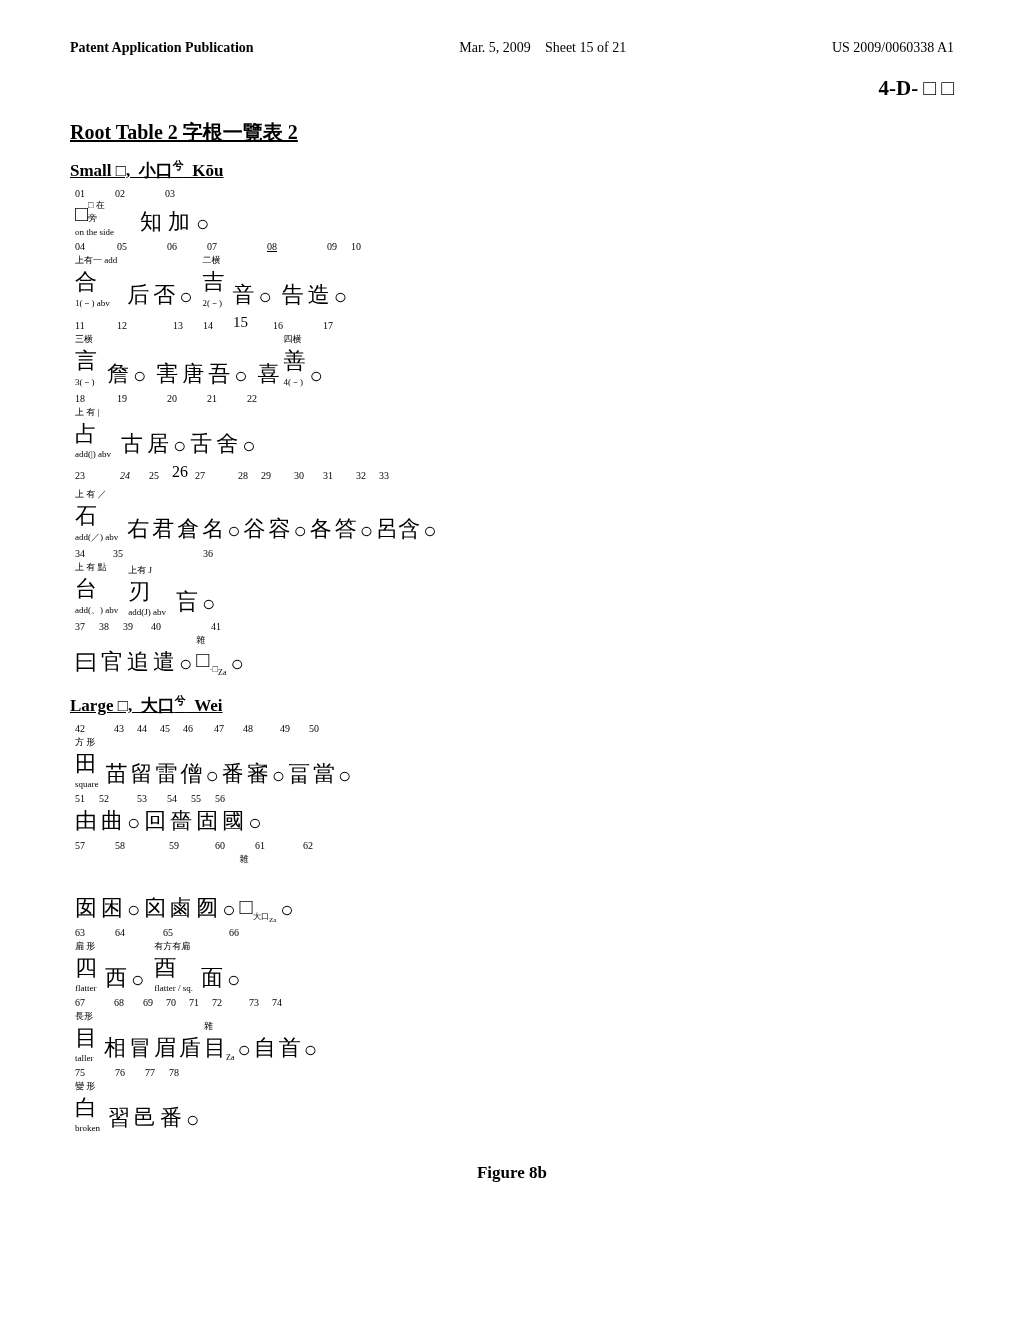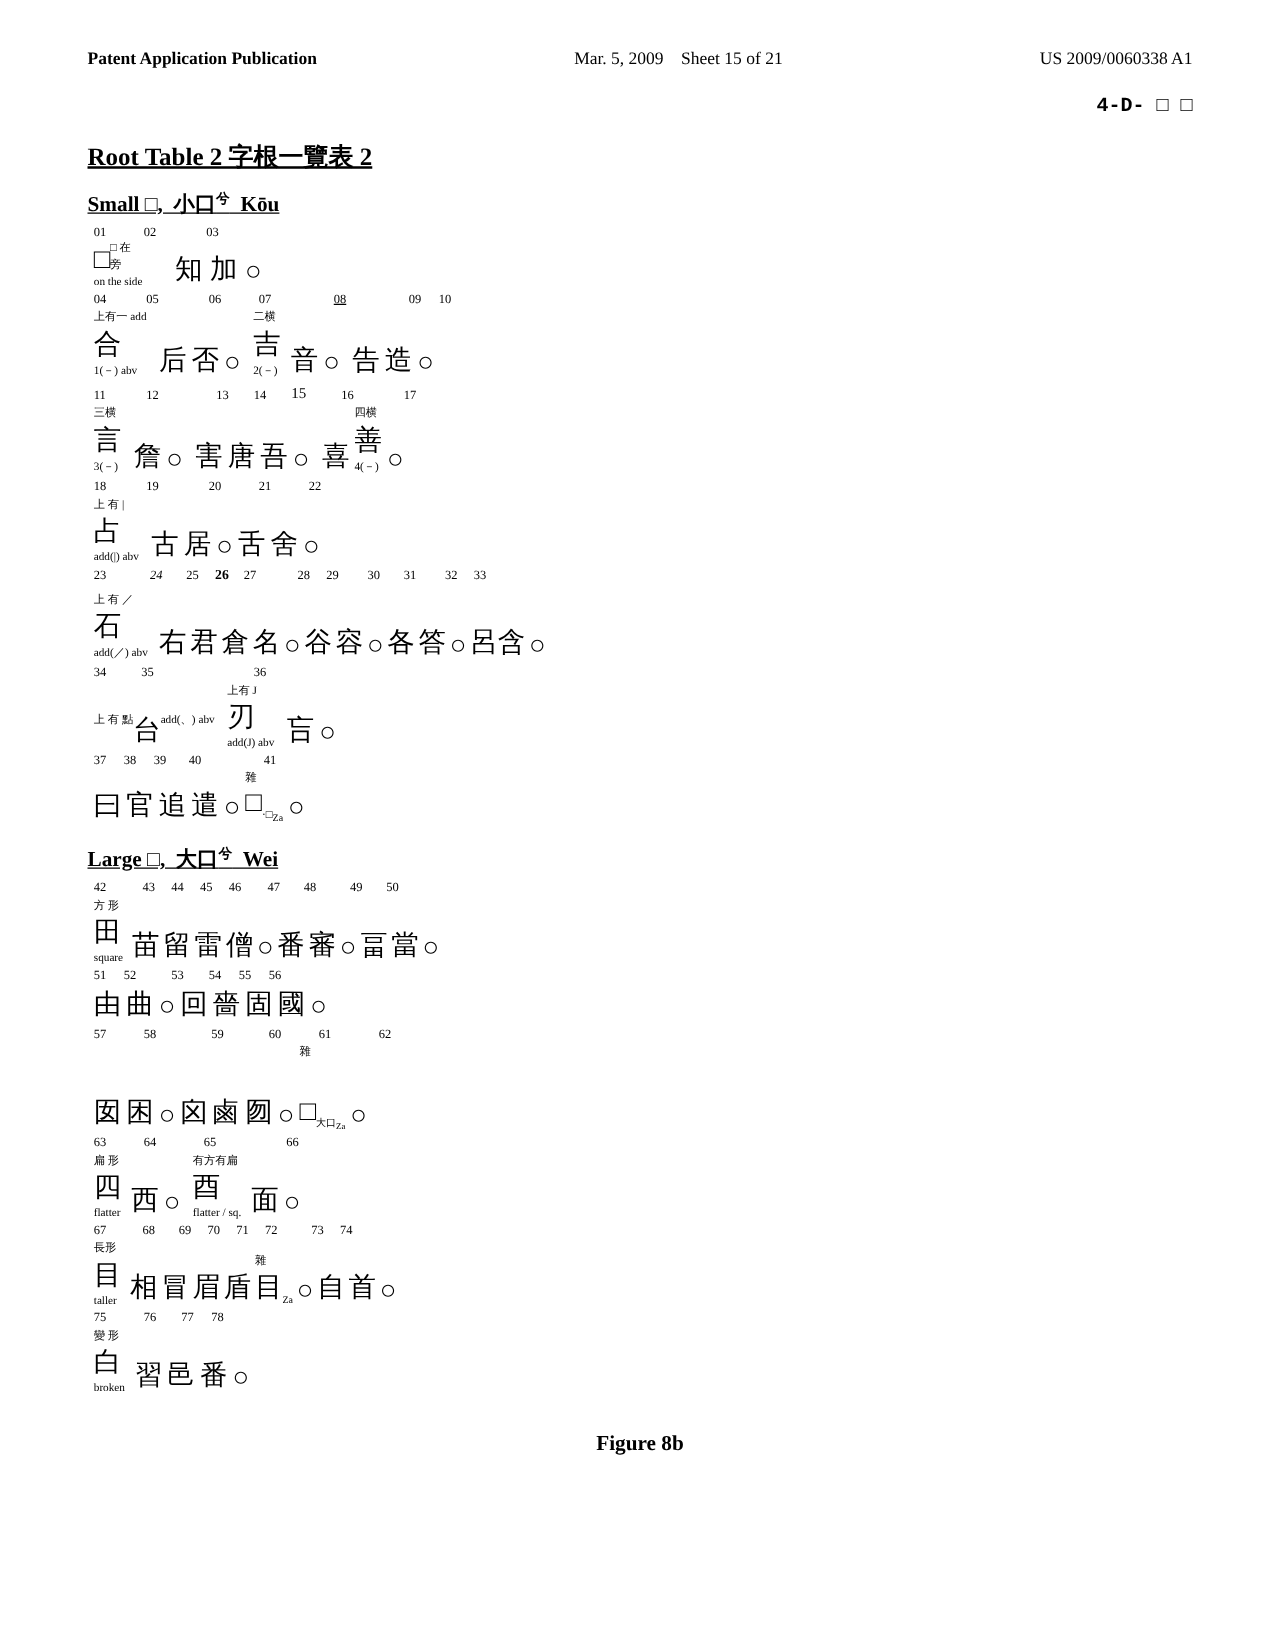--- a/index.html
+++ b/index.html
@@ -25,23 +25,22 @@
       margin-bottom: 10px;
       font-size: 14px;
     }
     .header-left { font-weight: bold; font-size: 14px; }
     .header-center { font-size: 14px; }
     .header-right { font-size: 14px; }
 
     .corner-symbol {
       text-align: right;
       margin: 20px 0 10px 0;
-      font-size: 16px;
+      font-size: 21px;
       font-weight: bold;
-      font-family: Liberation Mono, monospace;
     }
 
     .section-title {
       font-size: 20px;
       font-weight: bold;
       text-decoration: underline;
       margin: 18px 0 10px 0;
     }
 
     .sub-title {
@@ -168,21 +167,21 @@
         </div>
       </div>
     </div>
 
     <div class="row-pair">
       <div style="display:flex; align-items:flex-end; flex-wrap:wrap; margin-bottom:2px; gap:4px;">
         <span style="font-size:10px; min-width:28px;">11</span>
         <span style="font-size:10px; min-width:46px; margin-left:10px;">12</span>
         <span style="font-size:10px; min-width:26px; margin-left:6px;">13</span>
         <span style="font-size:10px; min-width:26px;">14</span>
-        <span style="font-size:12px; min-width:26px;">15</span>
+        <span style="font-size:15px; min-width:26px;">15</span>
         <span style="font-size:10px; min-width:46px; margin-left:10px;">16</span>
         <span style="font-size:10px; min-width:20px;">17</span>
       </div>
       <div style="display:flex; align-items:flex-end; flex-wrap:wrap; margin-bottom:4px; gap:4px;">
         <div style="display:inline-flex; flex-direction:column; margin-right:6px;">
           <span style="font-size:9px; white-space:nowrap;">三横</span>
           <span style="font-size:22px;">言</span>
           <span style="font-size:9px; white-space:nowrap;">3(－)</span>
         </div>
         <div style="display:inline-flex; align-items:flex-end; gap:4px; margin-right:6px;">
@@ -230,21 +229,21 @@
           <span style="font-size:22px;">○</span>
         </div>
       </div>
     </div>
 
     <div class="row-pair">
       <div style="display:flex; align-items:flex-end; flex-wrap:wrap; margin-bottom:2px; gap:3px;">
         <span style="font-size:10px; min-width:28px;">23</span>
         <span style="font-size:10px; min-width:26px; margin-left:14px;font-style:italic;">24</span>
         <span style="font-size:10px; min-width:20px;">25</span>
-        <span style="font-size:11px; min-width:20px;font-weight:bold;">26</span>
+        <span style="font-size:16px; min-width:20px;">26</span>
         <span style="font-size:10px; min-width:36px;">27</span>
         <span style="font-size:10px; min-width:20px; margin-left:4px;">28</span>
         <span style="font-size:10px; min-width:26px;">29</span>
         <span style="font-size:10px; min-width:26px; margin-left:4px;">30</span>
         <span style="font-size:10px; min-width:26px;">31</span>
         <span style="font-size:10px; min-width:20px; margin-left:4px;">32</span>
         <span style="font-size:10px; min-width:20px;">33</span>
       </div>
       <div style="display:flex; align-items:flex-end; flex-wrap:wrap; margin-bottom:4px; gap:3px;">
         <div style="display:inline-flex; flex-direction:column; margin-right:6px;">
@@ -270,21 +269,21 @@
       </div>
     </div>
 
     <div class="row-pair">
       <div style="display:flex; align-items:flex-end; flex-wrap:wrap; margin-bottom:2px; gap:4px;">
         <span style="font-size:10px; min-width:28px;">34</span>
         <span style="font-size:10px; min-width:56px; margin-left:6px;">35</span>
         <span style="font-size:10px; min-width:36px; margin-left:30px;">36</span>
       </div>
       <div style="display:flex; align-items:flex-end; flex-wrap:wrap; margin-bottom:4px; gap:4px;">
-        <div style="display:inline-flex; margin-right:6px;">
+        <div style="display:inline-flex; flex-direction:column; margin-right:6px;">
           <span style="font-size:9px; white-space:nowrap;">上 有 點</span>
           <span style="font-size:22px;">台</span>
           <span style="font-size:9px; white-space:nowrap;">add(、) abv</span>
         </div>
         <div style="display:inline-flex; flex-direction:column; margin-right:6px;">
           <span style="font-size:9px; white-space:nowrap;">上有 J</span>
           <span style="font-size:22px;">刃</span>
           <span style="font-size:9px; white-space:nowrap;">add(J) abv</span>
         </div>
         <div style="display:inline-flex; align-items:flex-end; gap:4px;">

